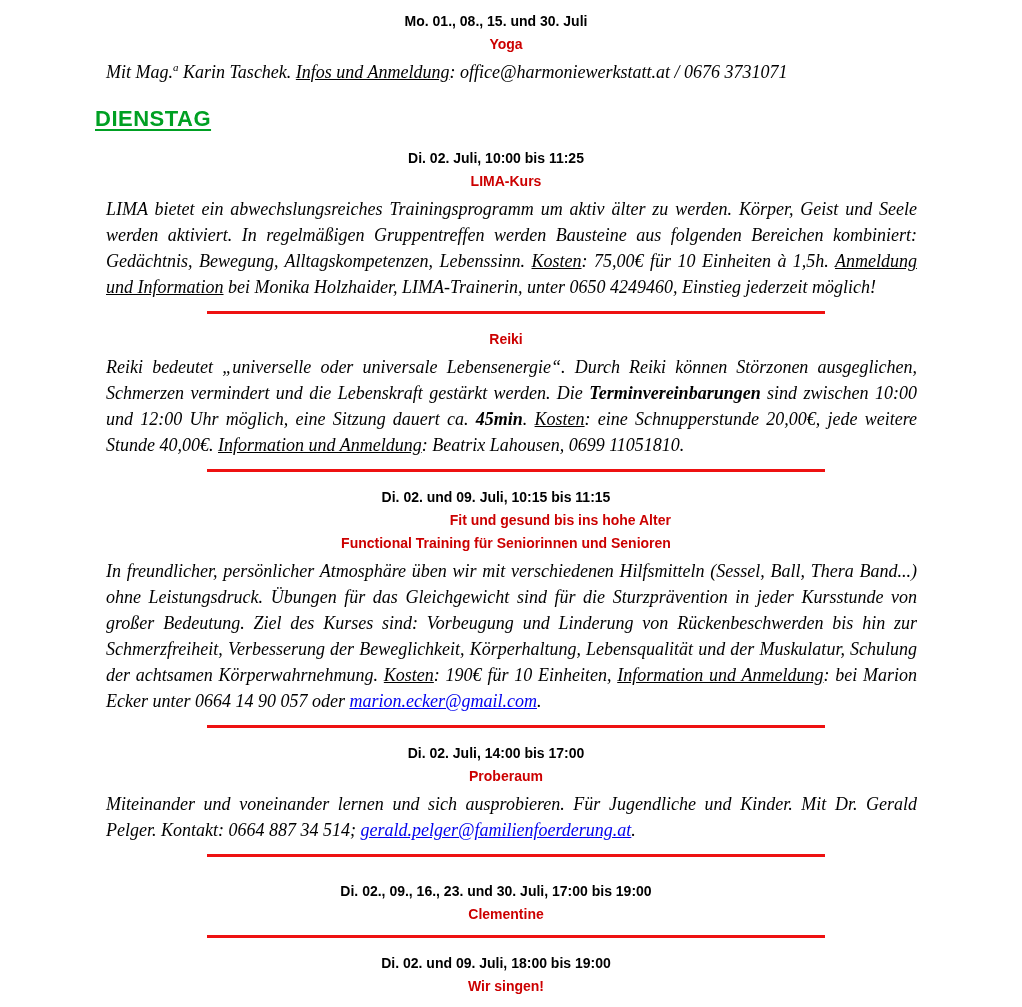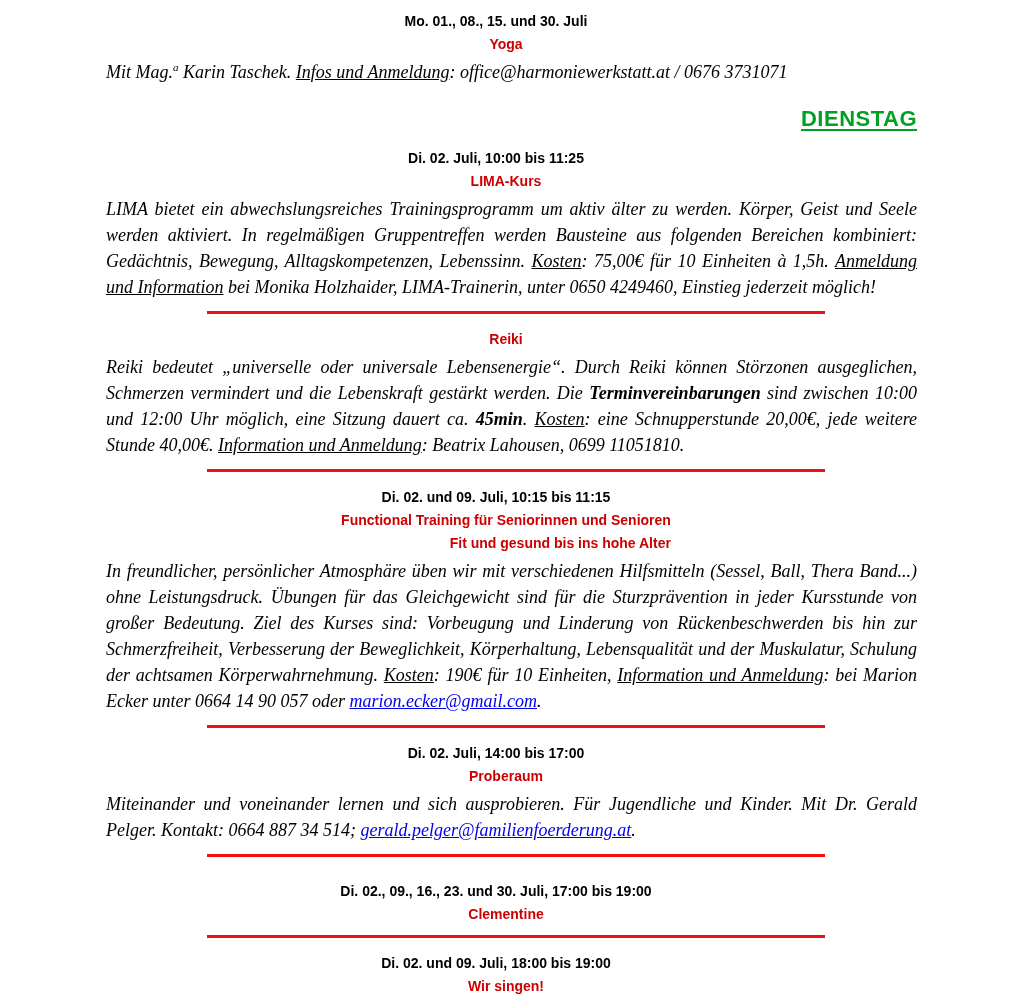--- a/index.html
+++ b/index.html
@@ -36,21 +36,21 @@
   .link{color:var(--link-blue);text-decoration:underline;cursor:pointer;}
   sup.sup{font-size:11px;line-height:0;vertical-align:super;}
   .rule{
     border:none;border-top:3px solid var(--rule-red);
     width:618px;margin:11px auto 14px auto;position:relative;left:10px;
   }
   .rule--tight{margin-top:9px;}
   .day-heading{
     font-family:"Liberation Sans",sans-serif;font-weight:bold;
     font-size:22px;line-height:26px;letter-spacing:0.5px;
-    color:var(--day-green);text-align:right;
+    color:var(--day-green);text-align:left;
     text-decoration:underline;text-underline-offset:3px;
     margin:21px 0 15px 0;
   }
   .mt-lg{margin-top:23px;}
 </style>
 </head>
 <body>
 
 <div class="page">
 
@@ -84,22 +84,22 @@
         </div>
     </div>
     <p class="event-body"><span>Reiki bedeutet „universelle oder universale Lebensenergie“. Durch Reiki können Störzonen ausgeglichen, Schmerzen vermindert und die Lebenskraft gestärkt werden. Die </span><span class="b">Terminvereinbarungen</span><span> sind zwischen 10:00 und 12:00 Uhr möglich, eine Sitzung dauert ca. </span><span class="b">45min</span><span>. </span><span class="u">Kosten</span><span>: eine Schnupperstunde 20,00€, jede weitere Stunde 40,00€. </span><span class="u">Information und Anmeldung</span><span>: Beatrix Lahousen, 0699 11051810.</span></p>
     <hr class="rule">
   </section>
 
   <section class="event">
     <div class="event-header">
       <div class="event-dates">Di. 02. und 09. Juli, 10:15 bis 11:15</div>
       <div class="event-title">
+          <span>Fit und gesund bis ins hohe Alter</span>
           <span>Functional Training für Seniorinnen und Senioren</span>
-          <span>Fit und gesund bis ins hohe Alter</span>
         </div>
     </div>
     <p class="event-body"><span>In freundlicher, persönlicher Atmosphäre üben wir mit verschiedenen Hilfsmitteln (Sessel, Ball, Thera Band...) ohne Leistungsdruck. Übungen für das Gleichgewicht sind für die Sturzprävention in jeder Kursstunde von großer Bedeutung. Ziel des Kurses sind: Vorbeugung und Linderung von Rückenbeschwerden bis hin zur Schmerzfreiheit, Verbesserung der Beweglichkeit, Körperhaltung, Lebensqualität und der Muskulatur, Schulung der achtsamen Körperwahrnehmung. </span><span class="u">Kosten</span><span>: 190€ für 10 Einheiten, </span><span class="u">Information und Anmeldung</span><span>: bei Marion Ecker unter 0664 14 90 057 oder </span><a class="link">marion.ecker@gmail.com</a><span>.</span></p>
     <hr class="rule">
   </section>
 
   <section class="event">
     <div class="event-header">
       <div class="event-dates">Di. 02. Juli, 14:00 bis 17:00</div>
       <div class="event-title">

